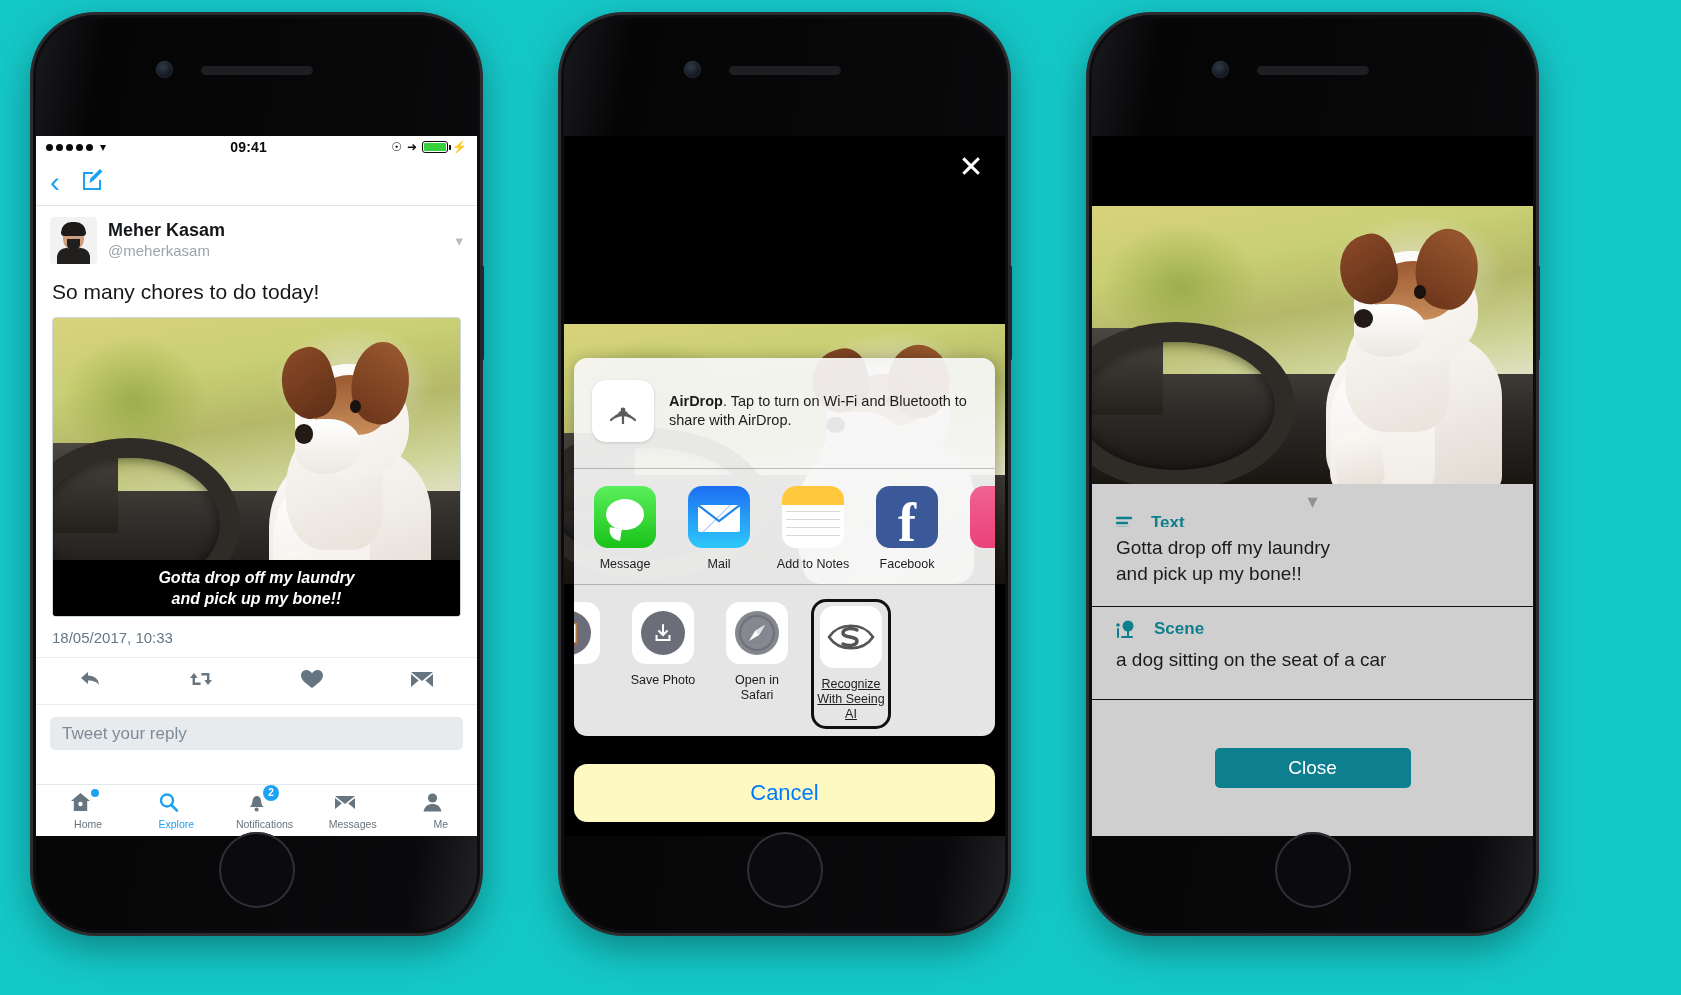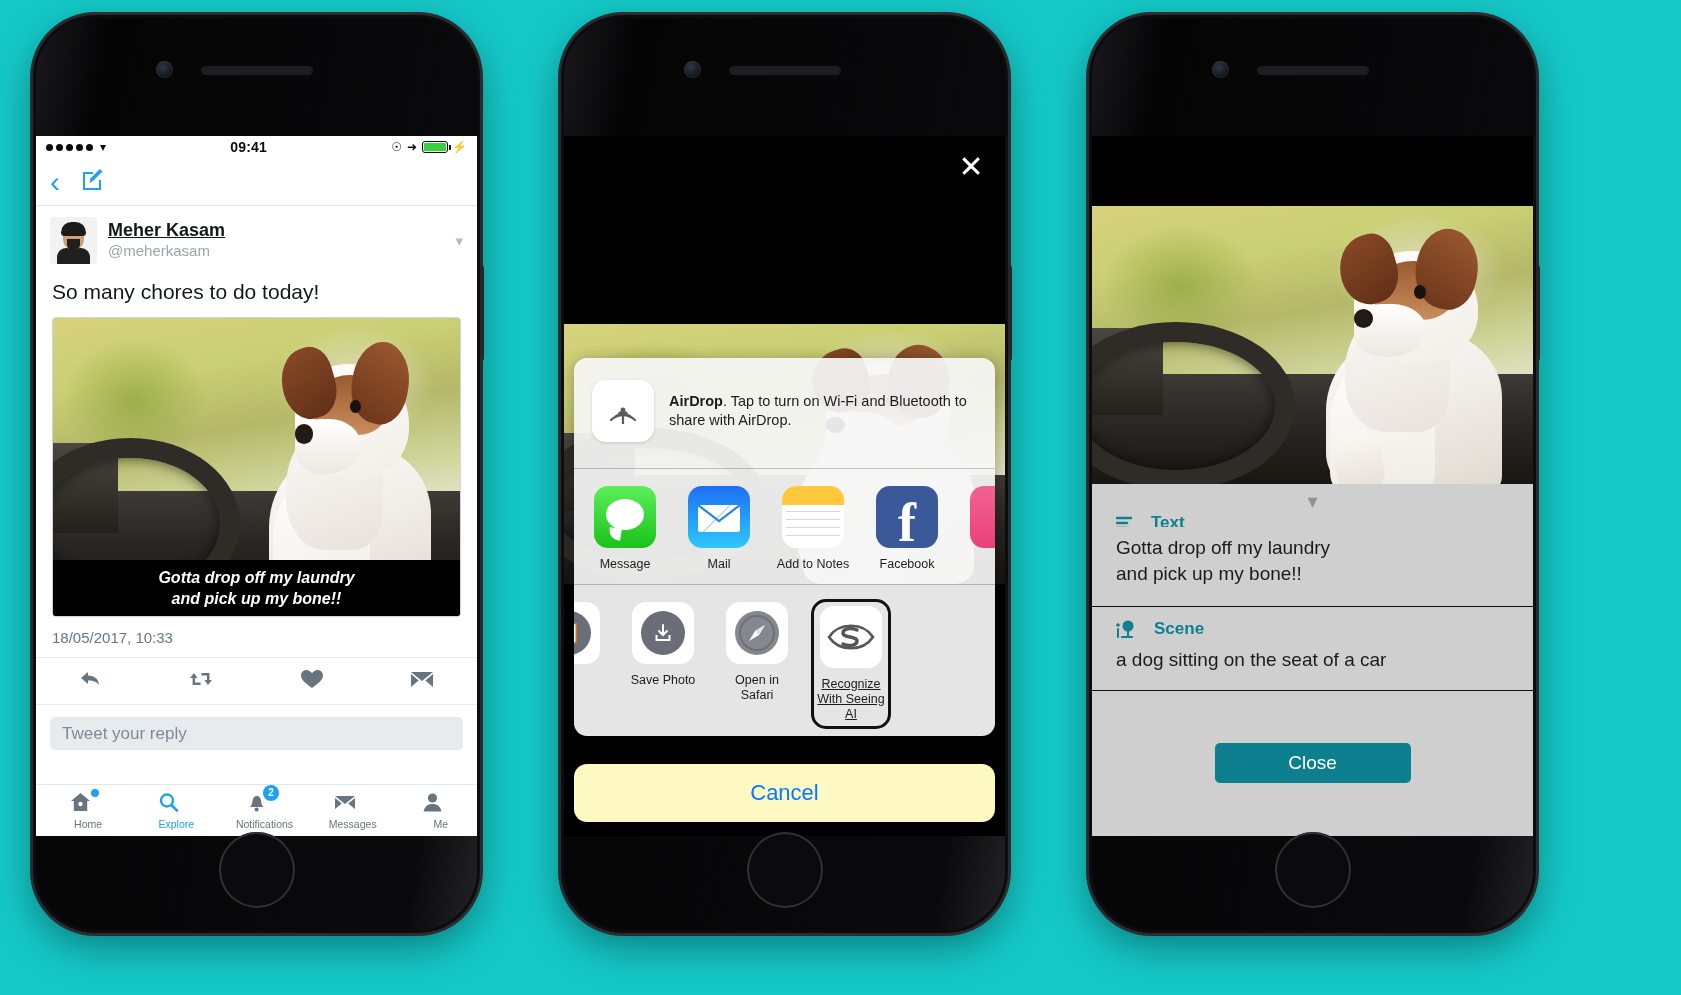--- a/index.html
+++ b/index.html
@@ -85,21 +85,21 @@
   .tw-user { display: flex; align-items: center; padding: 11px 14px 6px; gap: 11px; }
   .avatar {
     width: 47px; height: 47px; border-radius: 4px; overflow: hidden;
     background: #f2f2f2; position: relative; flex: none;
   }
   .av-body { position: absolute; left: 7px; right: 7px; bottom: 0; height: 16px; background: #22201f; border-radius: 9px 9px 0 0; }
   .av-head { position: absolute; left: 13px; top: 8px; width: 21px; height: 25px; border-radius: 10px 10px 11px 11px; background: #cf9f7c; }
   .av-hair { position: absolute; left: 11px; top: 5px; width: 25px; height: 14px; border-radius: 12px 12px 4px 4px; background: #1d1b1a; }
   .av-beard { position: absolute; left: 17px; top: 22px; width: 13px; height: 12px; border-radius: 0 0 7px 7px; background: #211f1e; }
   .u-names { flex: 1; min-width: 0; }
-  .u-name { font-size: 18px; font-weight: 700; color: #14171a; line-height: 1.2; text-decoration: underline; }
+  .u-name { font-size: 18px; font-weight: 700; color: #14171a; line-height: 1.2; }
   .u-handle { font-size: 15px; color: #9aa5ad; line-height: 1.35; }
   .u-caret { color: #b4bdc4; font-size: 15px; }
 
   .tw-text { padding: 8px 16px 12px; font-size: 21px; color: #14171a; line-height: 1.3; }
 
   .tw-media {
     margin: 0 16px; border: 1px solid #ccd6dd; border-radius: 4px; overflow: hidden;
     position: relative; height: 300px;
   }
   .photo { position: absolute; inset: 0; overflow: hidden; background: #cbbfa8; }
@@ -281,21 +281,21 @@
   }
   .ai-chev { text-align: center; color: #8e9196; font-size: 20px; padding: 7px 0 0; line-height: 1; }
   .ai-sect-hd {
     display: flex; align-items: center; gap: 18px; padding: 2px 24px 0;
     color: #0e7f8e; font-size: 17px; font-weight: 700;
   }
   .ai-text-clip { height: 16px; overflow: hidden; }
   .ai-body { padding: 8px 24px 14px; font-size: 19px; color: #1b1b1b; line-height: 1.35; }
   .ai-scene {
     border-top: 1.5px solid #111; border-bottom: 1.5px solid #111;
-    background: #cfcfcf; margin-top: 6px; padding: 12px 0 3px;
+    background: #cfcfcf; margin-top: 6px; padding: 12px 0 12px;
   }
   .ai-scene .ai-sect-hd { padding-top: 0; }
   .ai-close-wrap { flex: 1; display: flex; align-items: center; justify-content: center; }
   .ai-close {
     width: 196px; height: 40px; border-radius: 5px; background: #0e7f8e;
     color: #fff; font-size: 19px; display: flex; align-items: center; justify-content: center;
   }
 </style>
 </head>
 <body>

